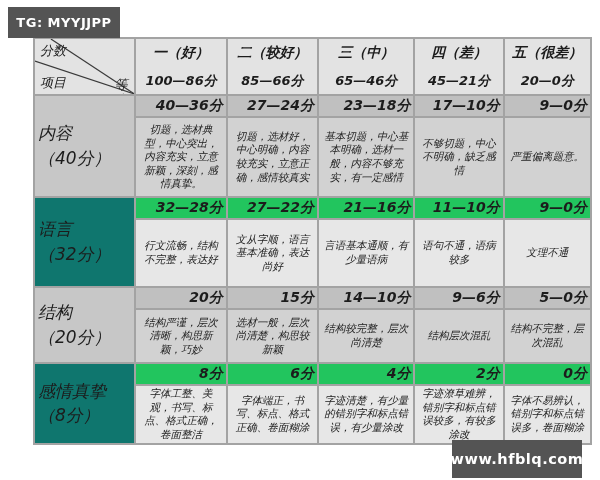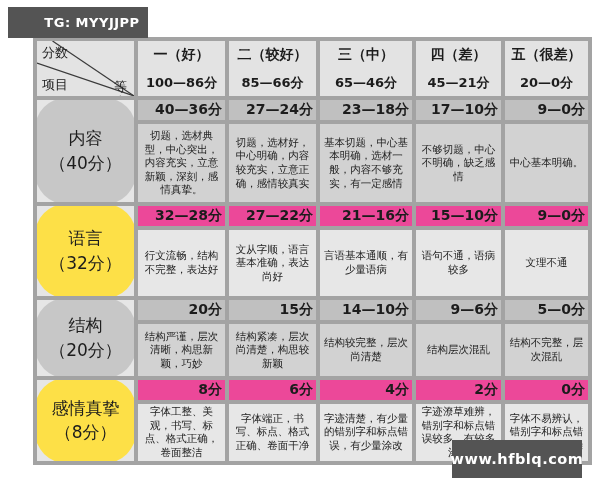--- a/index.html
+++ b/index.html
@@ -4,56 +4,56 @@
 <style>
   html,body{margin:0;padding:0;}
   .stage{
     position:relative;width:600px;height:480px;background:#ffffff;overflow:hidden;
     font-family:"DejaVu Sans","Liberation Sans",sans-serif;color:#1c1c1c;
   }
   .badge{
     position:absolute;background:#545454;color:#ffffff;font-weight:bold;
     display:flex;align-items:center;justify-content:center;letter-spacing:.5px;
   }
-  .badge-top{left:8px;top:7px;width:112px;height:31px;font-size:13px;z-index:5;padding-left:28px;}
+  .badge-top{left:8px;top:7px;width:112px;height:31px;font-size:13px;z-index:5;}
   .badge-bottom{left:452px;top:440px;width:130px;height:38px;font-size:14.5px;z-index:5;}
   table.rubric{
     position:absolute;left:33px;top:37px;width:559px;
     border-collapse:collapse;table-layout:fixed;
     background:#e6e6e6;
   }
   table.rubric col.c-label{width:100px;}
   table.rubric col.c1{width:90px;}
   table.rubric col.c2{width:90px;}
   table.rubric col.c3{width:95px;}
   table.rubric col.c4{width:88px;}
   table.rubric col.c5{width:86px;}
   table.rubric td,table.rubric th{
-    border:4px solid #a3a3a3;padding:1px 3px;overflow:hidden;
+    border:2px solid #a3a3a3;padding:1px 3px;overflow:hidden;font-style:italic;
   }
   
   tr.hdr th{height:53px;background:#e3e3e3;font-size:14px;font-weight:bold;text-align:center;vertical-align:middle;}
   th.corner{background:#ededed;position:relative;padding:0;}
   .corner-svg{position:absolute;left:0;top:0;width:100%;height:100%;}
   .corner-lab{position:absolute;font-size:13px;font-weight:normal;}
   .lab-score{left:5px;top:3px;}
   .lab-grade{right:6px;top:3px;width:15px;line-height:1.15;text-align:center;word-break:break-all;margin-top:36px;}
   .lab-item{left:5px;bottom:2px;}
   .grade-range{font-size:13px;margin-top:10px;}
   
-  td.cat{text-align:center;vertical-align:middle;font-size:17px;line-height:1.45;border-radius:31px;}
+  td.cat{vertical-align:middle;font-size:17px;line-height:1.45;}
   td.band{border-bottom:1px solid #333;text-align:right;vertical-align:middle;font-size:14px;font-weight:bold;}
   td.desc{border-top:none;text-align:center;vertical-align:middle;
           font-size:10.5px;line-height:1.3;font-family:"DejaVu Serif","Liberation Serif",serif;color:#222;}
   tr.band-r1 td.band{height:18px;}   tr.desc-r1 td.desc{height:76px;}
   tr.band-r2 td.band{height:18px;}   tr.desc-r2 td.desc{height:64px;}
   tr.band-r3 td.band{height:17px;}   tr.desc-r3 td.desc{height:50px;}
   tr.band-r4 td.band{height:17px;}   tr.desc-r4 td.desc{height:53px;}
   .dark td.cat{background:#c7c7c7;}  .dark td.band{background:#c0c0c0;}  .dark td.desc{background:#d2d2d2;}
-  .light td.cat{background:#fde047;} .light td.band{background:#ec4899;} .light td.desc{background:#e7e7e7;}
+  .light td.cat{background:#0f766e;} .light td.band{background:#22c55e;} .light td.desc{background:#e7e7e7;}
 </style>
 </head>
 <body>
 
 <div class="stage">
 
   <div class="badge badge-top">
     <span>TG: MYYJJPP</span>
   </div>
 
@@ -109,32 +109,32 @@
       <td class="band">27—24分</td>
       <td class="band">23—18分</td>
       <td class="band">17—10分</td>
       <td class="band">9—0分</td>
     </tr>
     <tr class="dark desc-r1">
       <td class="desc">切题，选材典型，中心突出，内容充实，立意新颖，深刻，感情真挚。</td>
       <td class="desc">切题，选材好，中心明确，内容较充实，立意正确，感情较真实</td>
       <td class="desc">基本切题，中心基本明确，选材一般，内容不够充实，有一定感情</td>
       <td class="desc">不够切题，中心不明确，缺乏感情</td>
-      <td class="desc">中心基本明确。</td>
+      <td class="desc">严重偏离题意。</td>
     </tr>
 
     <tr class="light band-r2">
       <td class="cat" rowspan="2">
         <div>语言</div>
         <div>（32分）</div>
       </td>
       <td class="band">32—28分</td>
       <td class="band">27—22分</td>
       <td class="band">21—16分</td>
-      <td class="band">15—10分</td>
+      <td class="band">11—10分</td>
       <td class="band">9—0分</td>
     </tr>
     <tr class="light desc-r2">
       <td class="desc">行文流畅，结构不完整，表达好</td>
       <td class="desc">文从字顺，语言基本准确，表达尚好</td>
       <td class="desc">言语基本通顺，有少量语病</td>
       <td class="desc">语句不通，语病较多</td>
       <td class="desc">文理不通</td>
     </tr>
 
@@ -144,40 +144,40 @@
         <div>（20分）</div>
       </td>
       <td class="band">20分</td>
       <td class="band">15分</td>
       <td class="band">14—10分</td>
       <td class="band">9—6分</td>
       <td class="band">5—0分</td>
     </tr>
     <tr class="dark desc-r3">
       <td class="desc">结构严谨，层次清晰，构思新颖，巧妙</td>
-      <td class="desc">结构紧凑，层次尚清楚，构思较新颖</td>
+      <td class="desc">选材一般，层次尚清楚，构思较新颖</td>
       <td class="desc">结构较完整，层次尚清楚</td>
       <td class="desc">结构层次混乱</td>
       <td class="desc">结构不完整，层次混乱</td>
     </tr>
 
     <tr class="light band-r4">
       <td class="cat" rowspan="2">
         <div>感情真挚</div>
         <div>（8分）</div>
       </td>
       <td class="band">8分</td>
       <td class="band">6分</td>
       <td class="band">4分</td>
       <td class="band">2分</td>
       <td class="band">0分</td>
     </tr>
     <tr class="light desc-r4">
       <td class="desc">字体工整、美观，书写、标点、格式正确，卷面整洁</td>
-      <td class="desc">字体端正，书写、标点、格式正确、卷面干净</td>
+      <td class="desc">字体端正，书写、标点、格式正确、卷面糊涂</td>
       <td class="desc">字迹清楚，有少量的错别字和标点错误，有少量涂改</td>
       <td class="desc">字迹潦草难辨，错别字和标点错误较多，有较多涂改</td>
       <td class="desc">字体不易辨认，错别字和标点错误多，卷面糊涂</td>
     </tr>
   </tbody>
     </table>
 
   <div class="badge badge-bottom">
     <span>www.hfblq.com</span>
   </div>

